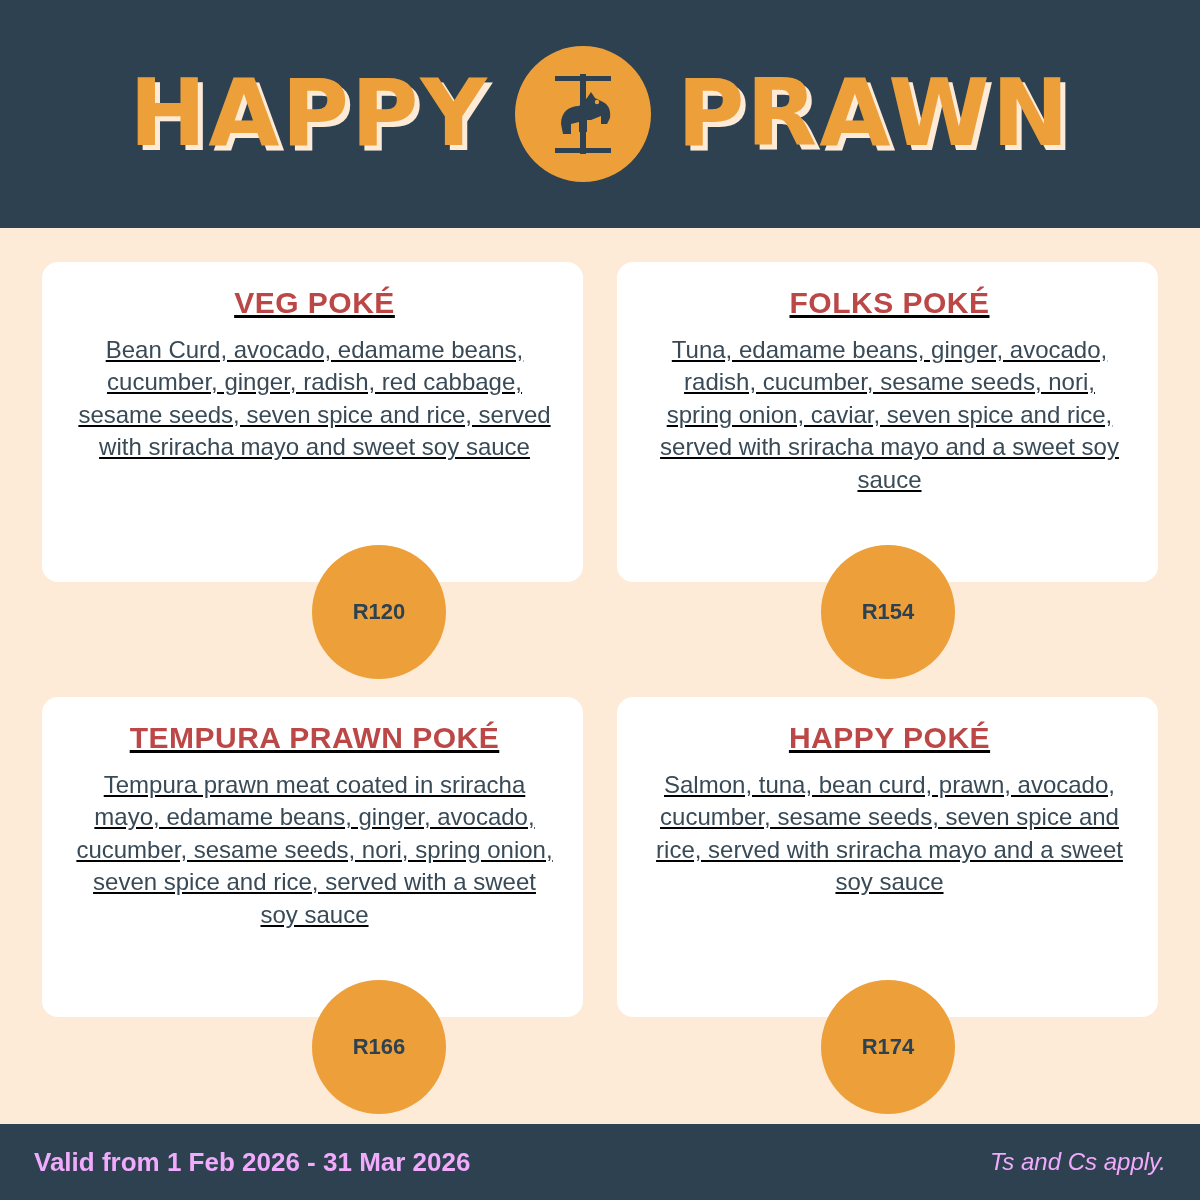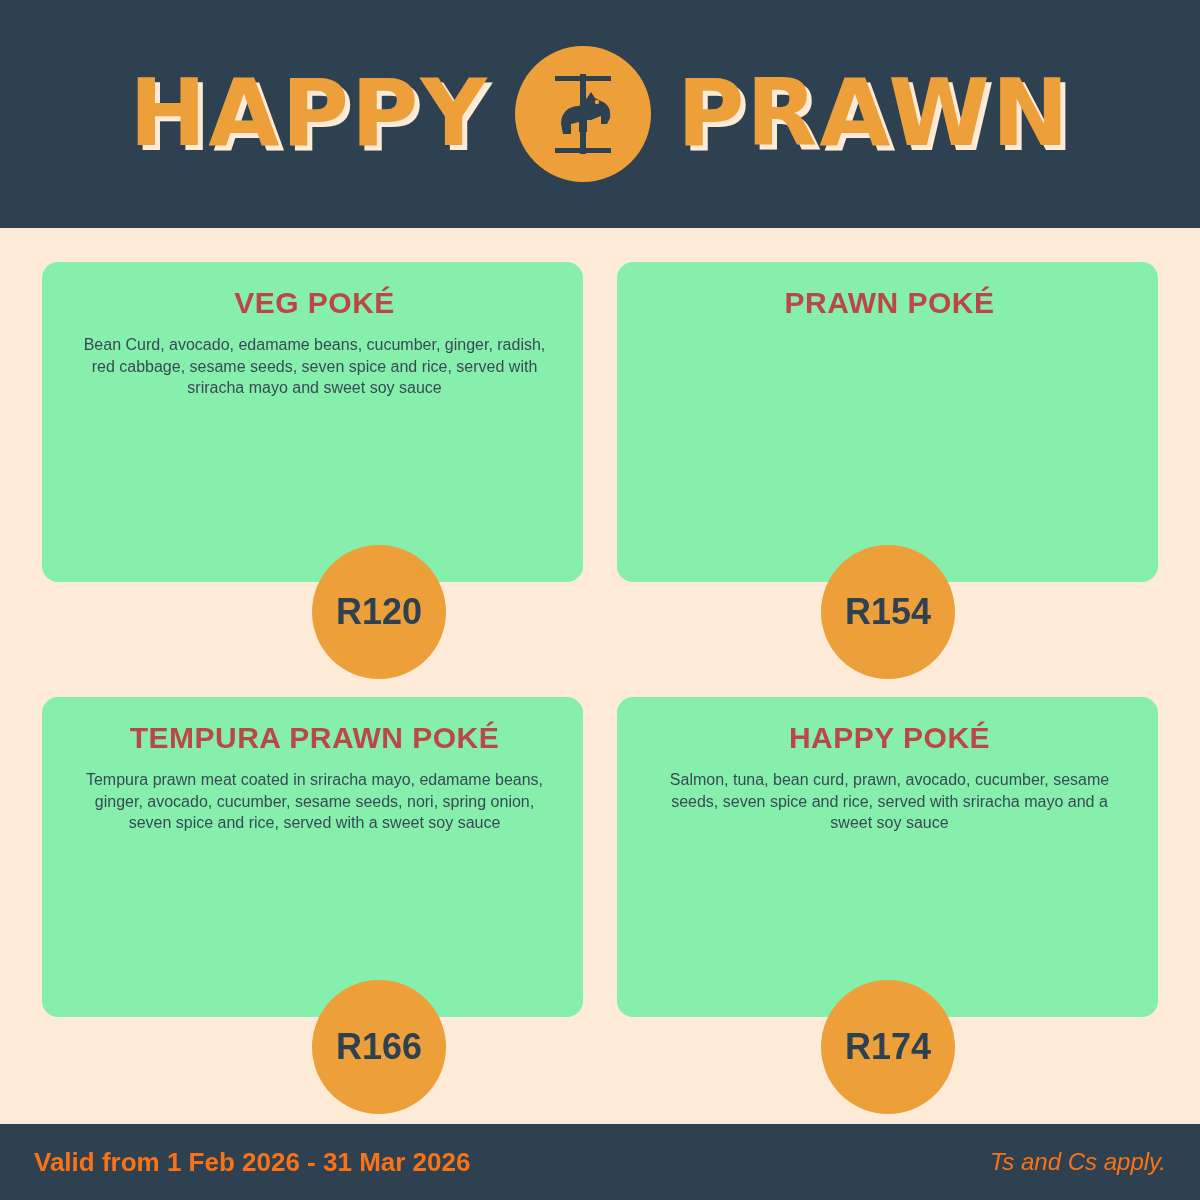--- a/index.html
+++ b/index.html
@@ -56,64 +56,65 @@
     grid-template-columns: 1fr 1fr;
     grid-template-rows: 1fr 1fr;
     column-gap: 34px;
     row-gap: 18px;
   }
   .cell {
     position: relative;
     padding-bottom: 76px;
   }
   .card {
-    background: #86efac;
+    background: #ffffff;
     border-radius: 16px;
     padding: 24px 28px 30px 32px;
     min-height: 320px;
+    text-decoration: underline;
   }
   .card-title {
     text-align: center;
     color: #bc4747;
     font-weight: bold;
     font-size: 30px;
     letter-spacing: 0.5px;
     margin-bottom: 14px;
   }
   .card-desc {
     text-align: center;
     color: #394a57;
-    font-size: 16px;
+    font-size: 24px;
     line-height: 1.35;
   }
   .price-badge {
     position: absolute;
     left: 50%;
     transform: translateX(-50%);
     bottom: 0;
     width: 134px; height: 134px;
     border-radius: 50%;
     background: #eda03a;
     color: #2e4150;
     font-weight: bold;
-    font-size: 36px;
+    font-size: 22px;
     display: flex;
     align-items: center;
     justify-content: center;
   }
 
   
   .cell.left .price-badge { left: 270px; transform: none; }
   .cell.right .price-badge { left: 204px; transform: none; text-align: center; }
 
   
   .footer {
     height: 76px;
     background: #2e4150;
-    color: #f97316;
+    color: #f0abfc;
     display: flex;
     align-items: center;
     justify-content: space-between;
     padding: 0 34px;
     flex: 0 0 auto;
   }
   .footer-left { font-weight: bold; font-size: 26px; }
   .footer-right { font-size: 24px; font-style: italic; }
 </style>
 </head>
@@ -142,21 +143,22 @@
     <div class="cell left">
       <div class="card">
         <div class="card-title">VEG POKÉ</div>
         <div class="card-desc">Bean Curd, avocado, edamame beans, cucumber, ginger, radish, red cabbage, sesame seeds, seven spice and rice, served with sriracha mayo and sweet soy sauce</div>
       </div>
       <div class="price-badge">R120</div>
     </div>
 
     <div class="cell right">
       <div class="card">
-        <div class="card-title">PRAWN POKÉ</div>
+        <div class="card-title">FOLKS POKÉ</div>
+        <div class="card-desc">Tuna, edamame beans, ginger, avocado, radish, cucumber, sesame seeds, nori, spring onion, caviar, seven spice and rice, served with sriracha mayo and a sweet soy sauce</div>
       </div>
       <div class="price-badge">R154</div>
     </div>
 
     <div class="cell left">
       <div class="card">
         <div class="card-title">TEMPURA PRAWN POKÉ</div>
         <div class="card-desc">Tempura prawn meat coated in sriracha mayo, edamame beans, ginger, avocado, cucumber, sesame seeds, nori, spring onion, seven spice and rice, served with a sweet soy sauce</div>
       </div>
       <div class="price-badge">R166</div>

